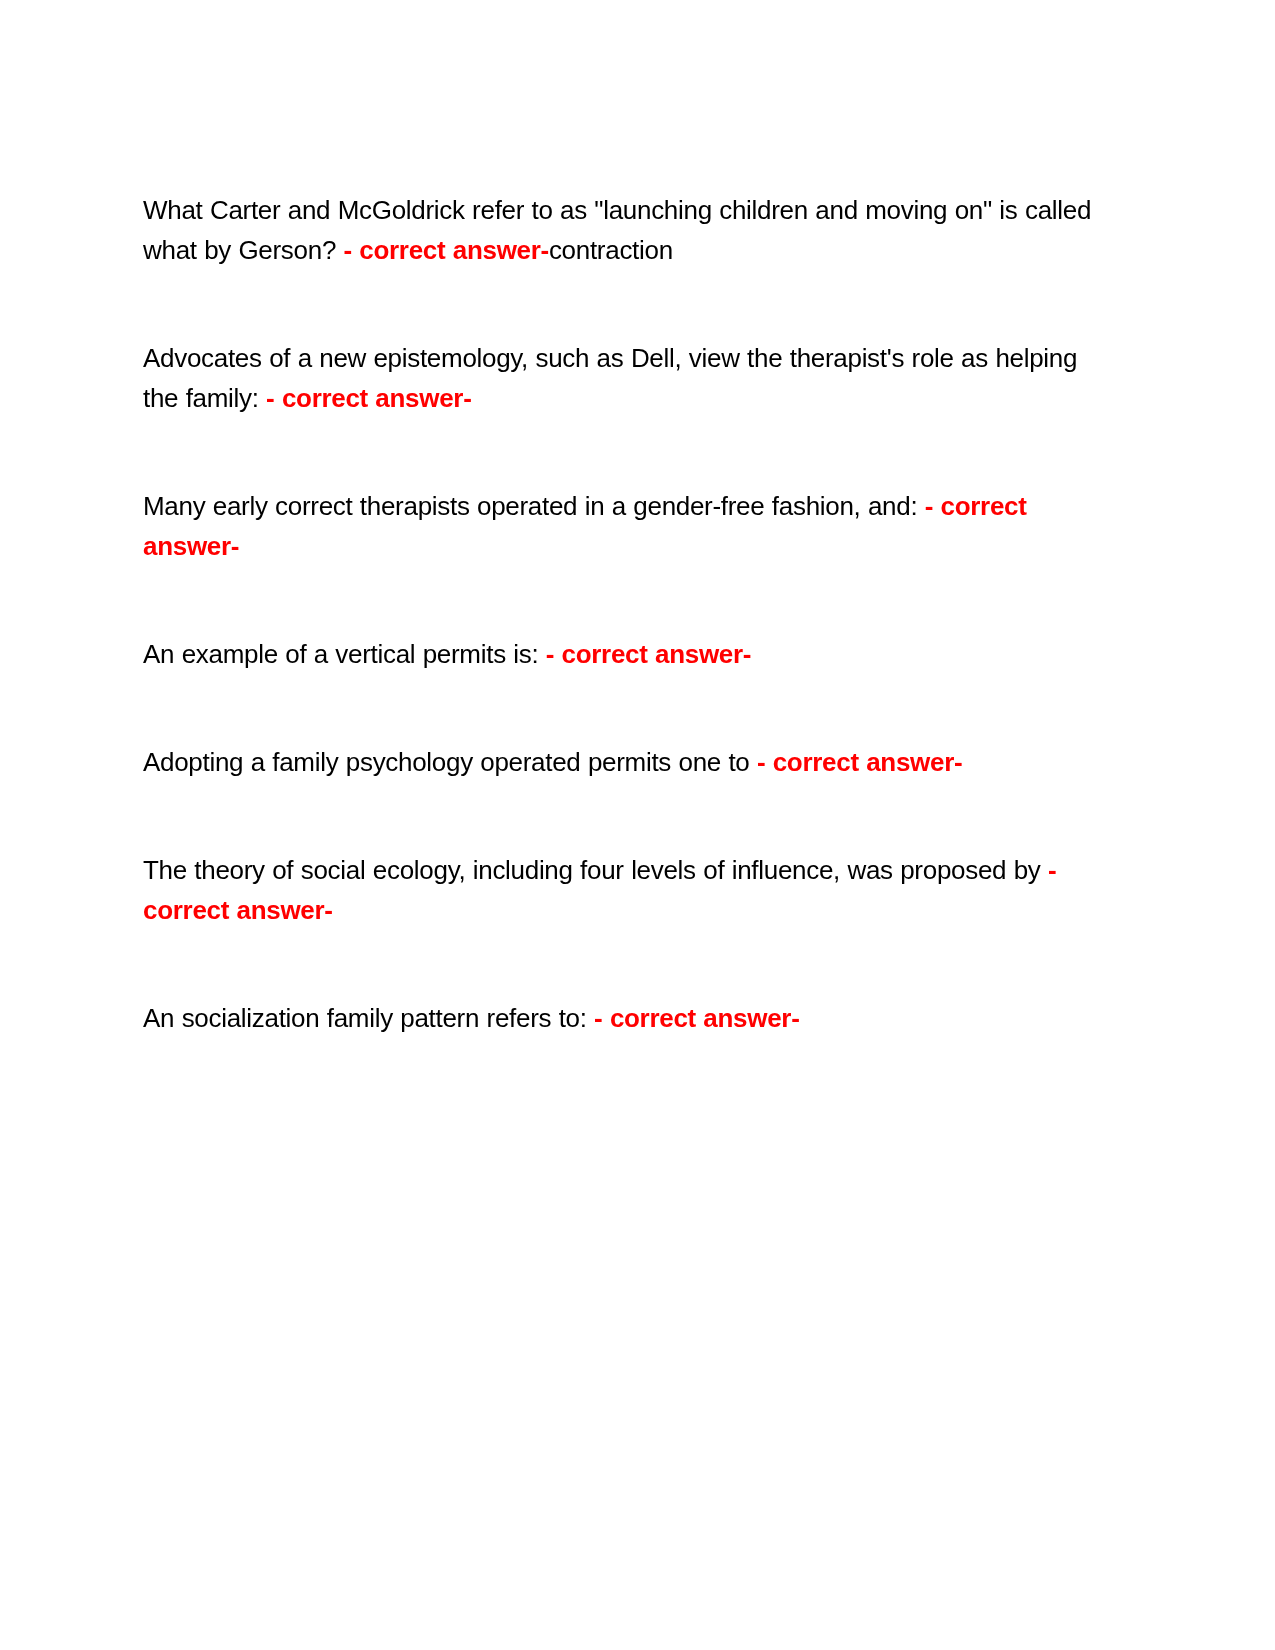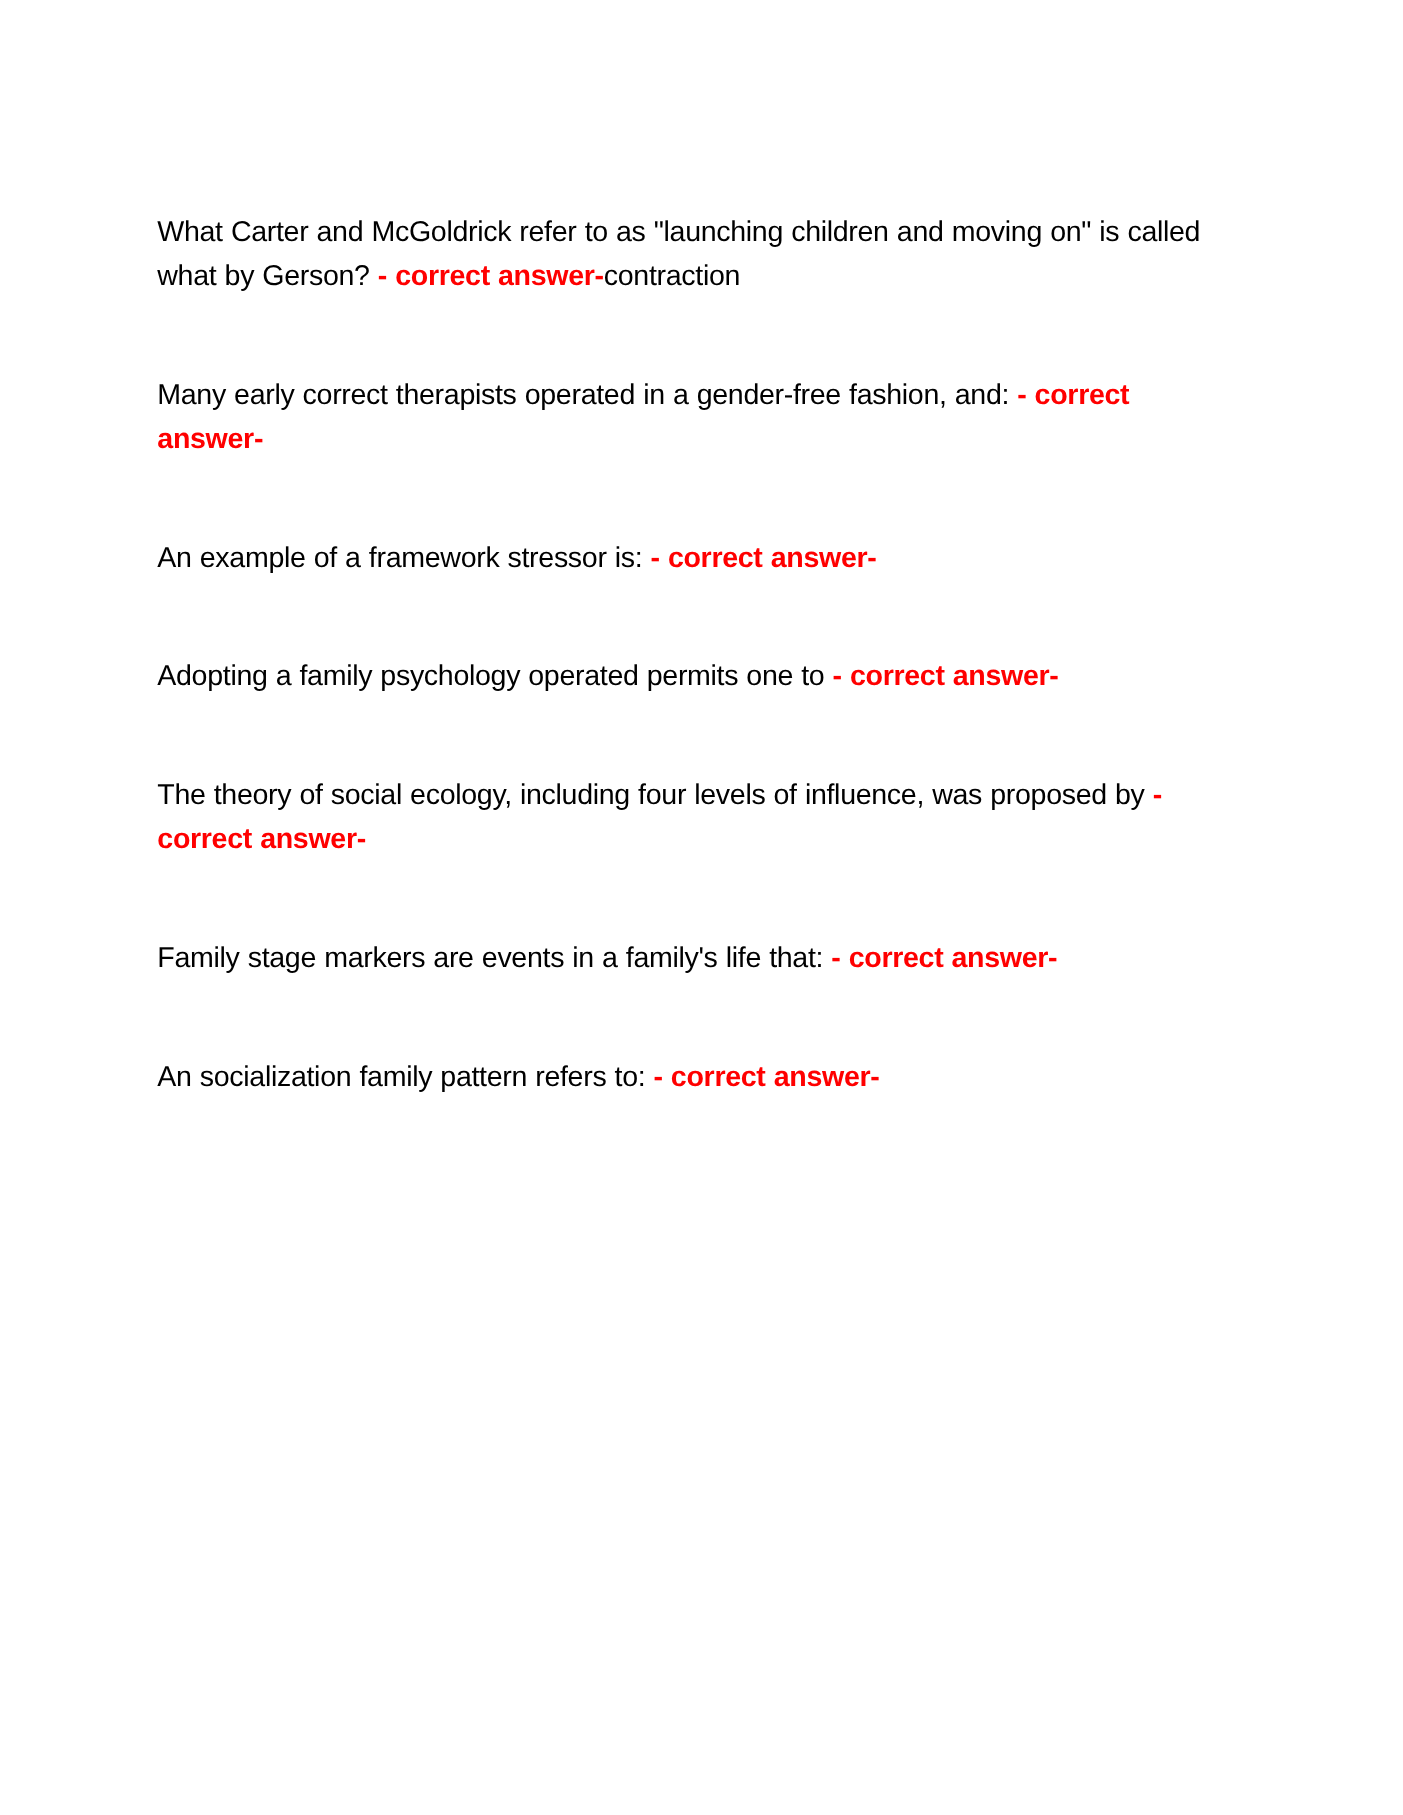--- a/index.html
+++ b/index.html
@@ -43,29 +43,29 @@
   }
 </style>
 </head>
 <body>
 
 <div class="page">
   <div class="content">
 
     <p class="para"><span class="q-text">What Carter and McGoldrick refer to as "launching children and moving on" is called what by Gerson? </span><span class="answer-label">- correct answer-</span><span class="answer-suffix">contraction</span></p>
 
+    <p class="para"><span class="q-text">Advocates of a new epistemology, such as Dell, view the therapist's role as helping the family: </span><span class="answer-label">- correct answer-</span><span class="answer-suffix"></span></p>
 
 
     <p class="para"><span class="q-text">Many early correct therapists operated in a gender-free fashion, and: </span><span class="answer-label">- correct answer-</span><span class="answer-suffix"></span></p>
 
-    <p class="para"><span class="q-text">An example of a framework stressor is: </span><span class="answer-label">- correct answer-</span><span class="answer-suffix"></span></p>
+    <p class="para"><span class="q-text">An example of a vertical permits is: </span><span class="answer-label">- correct answer-</span><span class="answer-suffix"></span></p>
 
     <p class="para"><span class="q-text">Adopting a family psychology operated permits one to </span><span class="answer-label">- correct answer-</span><span class="answer-suffix"></span></p>
 
     <p class="para"><span class="q-text">The theory of social ecology, including four levels of influence, was proposed by </span><span class="answer-label">- correct answer-</span><span class="answer-suffix"></span></p>
 
-    <p class="para"><span class="q-text">Family stage markers are events in a family's life that: </span><span class="answer-label">- correct answer-</span><span class="answer-suffix"></span></p>
 
 
     <p class="para"><span class="q-text">An socialization family pattern refers to: </span><span class="answer-label">- correct answer-</span><span class="answer-suffix"></span></p>
 
   </div>
 </div>
 
 </body></html>

